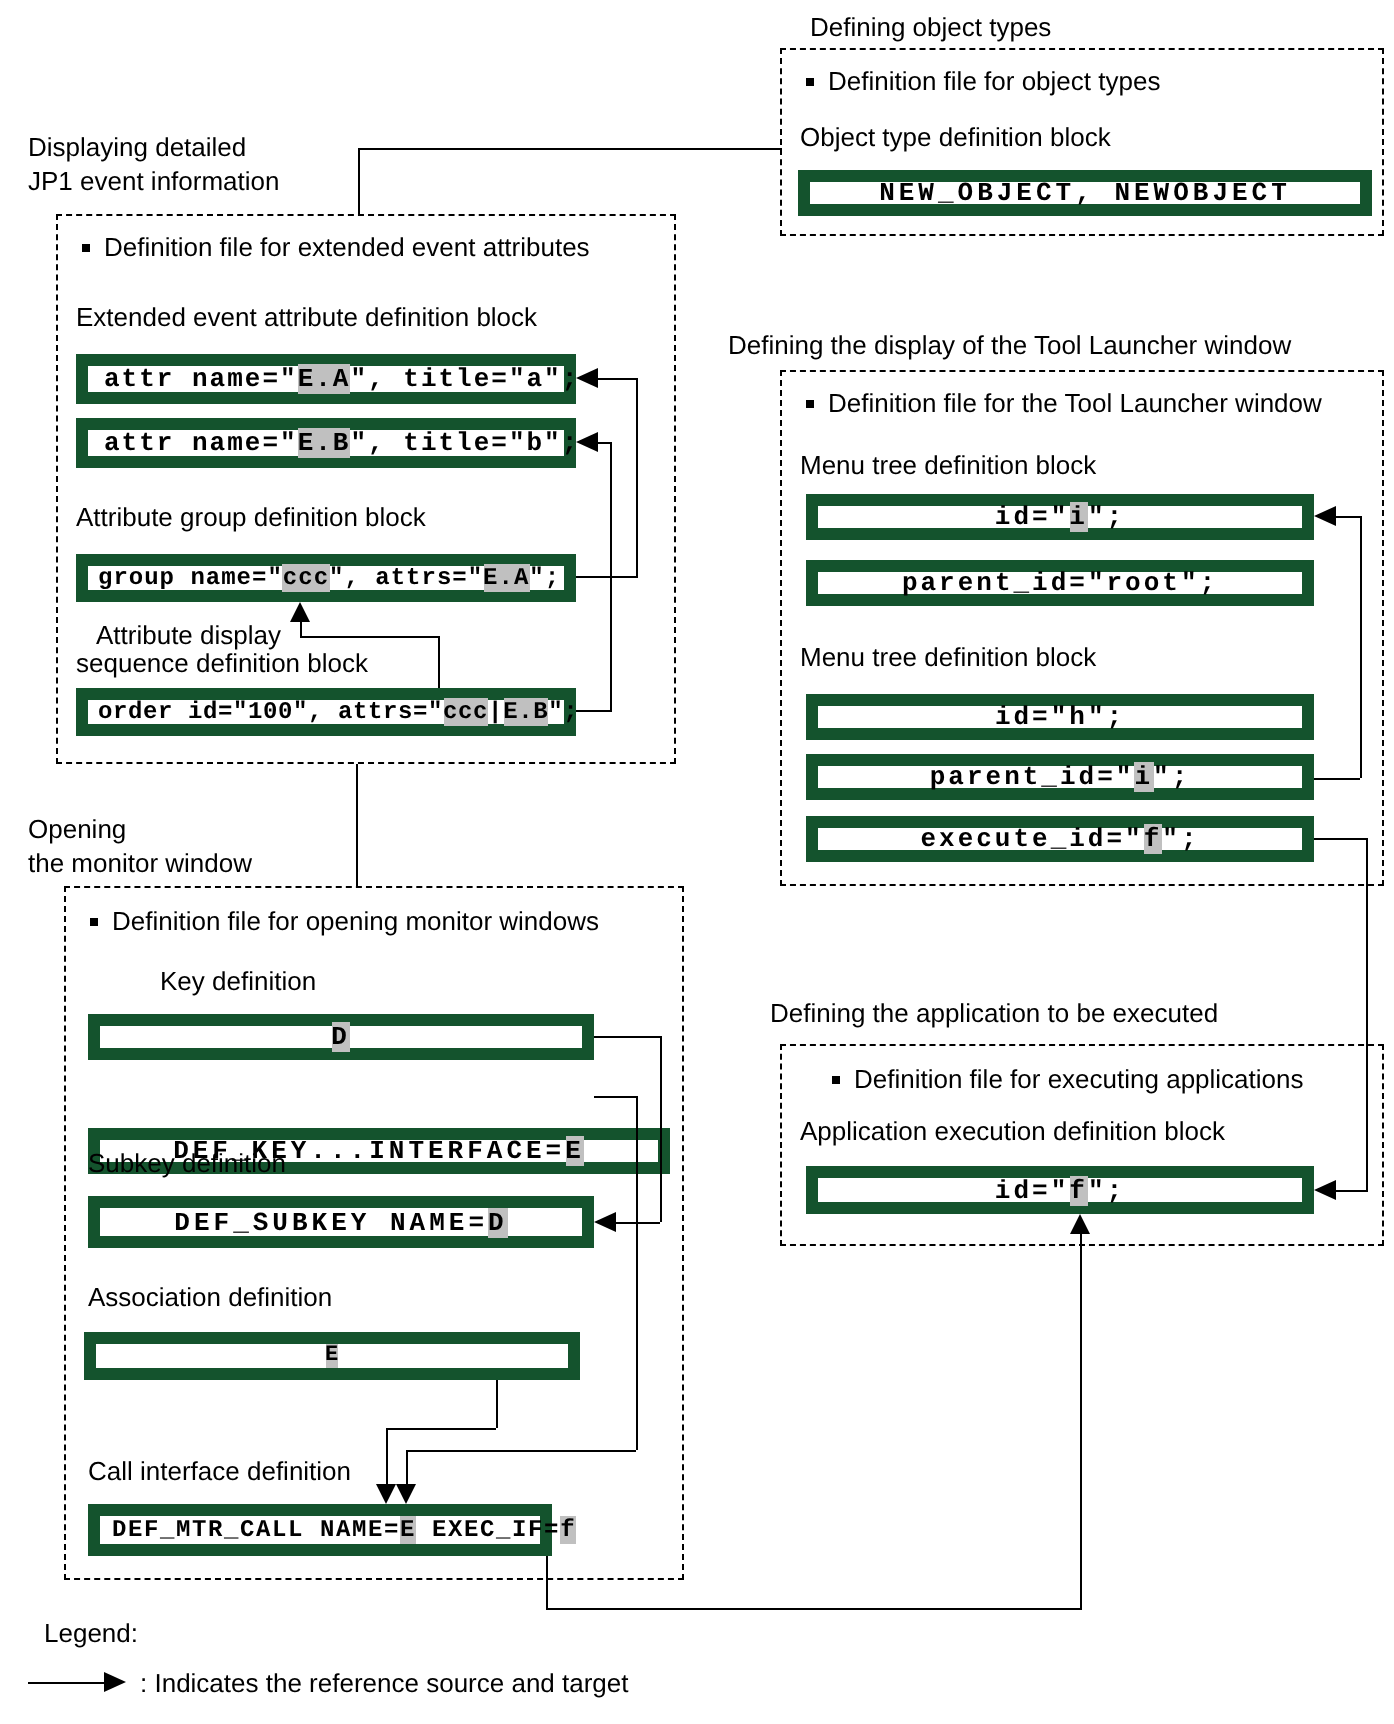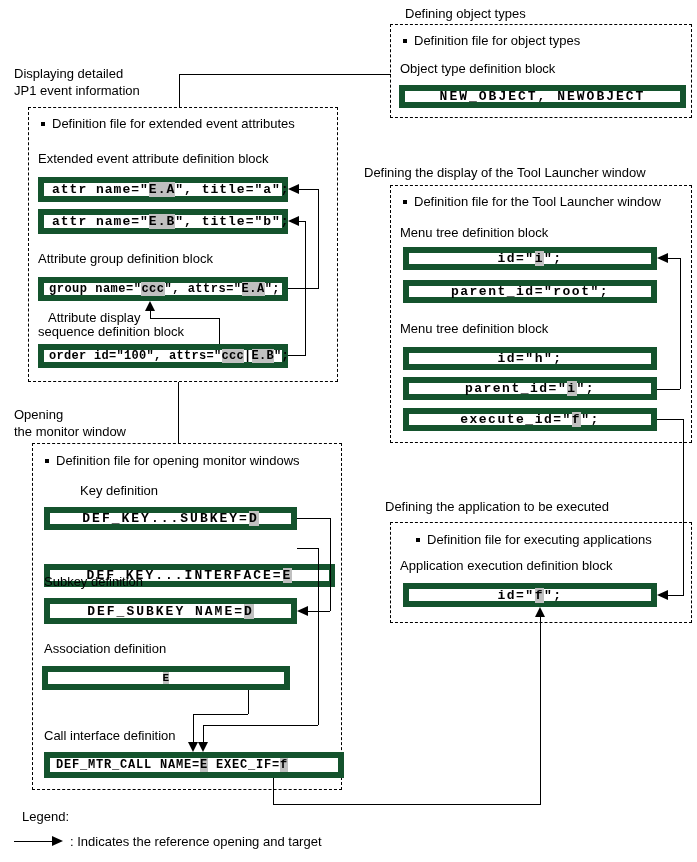--- a/index.html
+++ b/index.html
@@ -111,28 +111,28 @@
 
   <div>
     <div class="lbl" style="left:14px; top:407px;">Opening</div>
     <div class="lbl" style="left:14px; top:424px;">the monitor window</div>
     <div class="dashed" style="left:32px; top:443px; width:310px; height:347px;"></div>
     <div class="fileline" style="left:45px; top:453px;">
       <span class="sq"></span>
       <span>Definition file for opening monitor windows</span>
     </div>
     <div class="lbl" style="left:44px; top:483px;margin-left:36px;">Key definition</div>
-    <div class="codebox center" style="left:44px; top:507px; width:253px; height:23px; letter-spacing:2px;"><span>DEF_KEY...SUBKEY=</span><span class="hl">D</span></div>
+    <div class="codebox center" style="left:44px; top:507px; width:253px; height:23px; letter-spacing:2px;"><span class="hl">D</span></div>
     <div class="codebox center" style="left:44px; top:564px; width:291px; height:23px; letter-spacing:2px;"><span>DEF_KEY...INTERFACE=</span><span class="hl">E</span></div>
     <div class="lbl" style="left:44px; top:574px;">Subkey definition</div>
     <div class="codebox center" style="left:44px; top:598px; width:253px; height:26px; letter-spacing:2px;"><span>DEF_SUBKEY NAME=</span><span class="hl">D</span></div>
     <div class="lbl" style="left:44px; top:641px;">Association definition</div>
     <div class="codebox center" style="left:42px; top:666px; width:248px; height:24px; font-size:11px; letter-spacing:0.3px;"><span class="hl">E</span></div>
     <div class="lbl" style="left:44px; top:728px;">Call interface definition</div>
-    <div class="codebox" style="left:44px; top:752px; width:300px; height:26px; padding-left:6px; font-size:12px; letter-spacing:0.8px;"><span>DEF_MTR_CALL NAME=</span><span class="hl">E</span><span> EXEC_IF=</span><span class="hl">f</span></div>
+    <div class="codebox" style="left:44px; top:752px; width:232px; height:26px; padding-left:6px; font-size:12px; letter-spacing:0.8px;"><span>DEF_MTR_CALL NAME=</span><span class="hl">E</span><span> EXEC_IF=</span><span class="hl">f</span></div>
   </div>
 
   <div class="hline" style="left:297px; top:518px; width:33px;"></div>
   <div class="vline" style="left:330px; top:518px; height:93px;"></div>
   <div class="hline" style="left:307px; top:611px; width:23px;"></div>
   <div class="arr arr-left" style="left:297px; top:606px;"></div>
 
   <div class="hline" style="left:297px; top:548px; width:21px;"></div>
   <div class="vline" style="left:318px; top:548px; height:177px;"></div>
   <div class="hline" style="left:203px; top:725px; width:115px;"></div>
@@ -157,16 +157,16 @@
       <span>Definition file for executing applications</span>
     </div>
     <div class="lbl" style="left:400px; top:558px;">Application execution definition block</div>
     <div class="codebox center" style="left:403px; top:583px; width:254px; height:24px; letter-spacing:1.5px;"><span>id="</span><span class="hl">f</span><span>";</span></div>
   </div>
 
   <div>
     <div class="lbl" style="left:22px; top:809px;">Legend:</div>
     <div class="hline" style="left:14px; top:841px; width:38px;"></div>
     <div class="arr arr-right" style="left:52px; top:836px;"></div>
-    <div class="lbl" style="left:70px; top:834px;">: Indicates the reference opening and target</div>
+    <div class="lbl" style="left:70px; top:834px;">: Indicates the reference source and target</div>
   </div>
 
 </div>
 
 </body></html>

